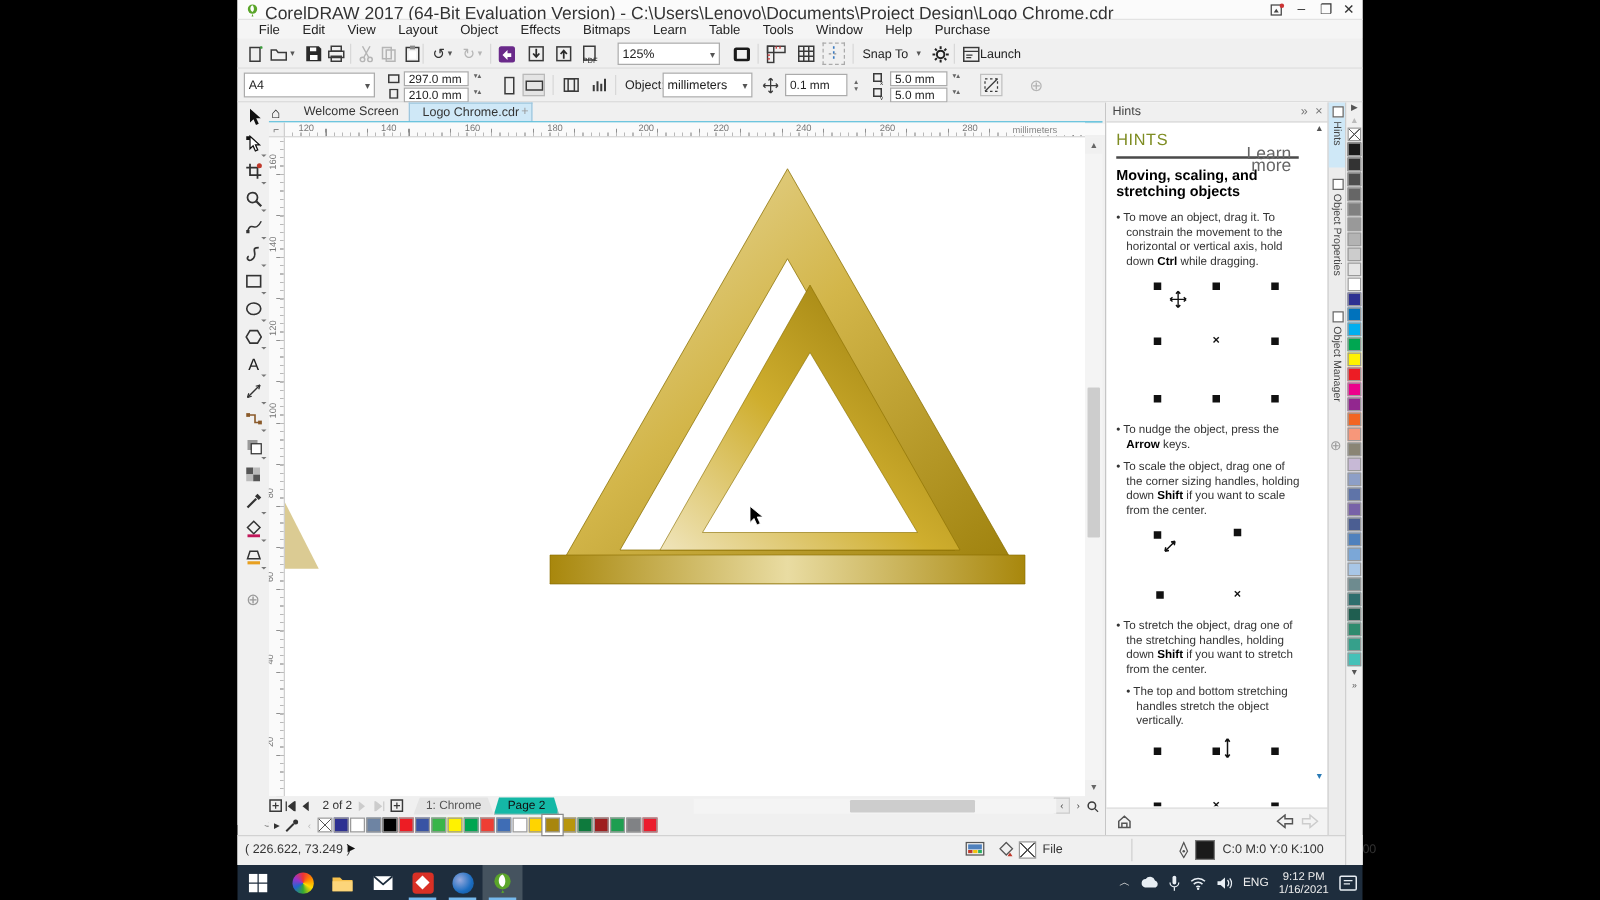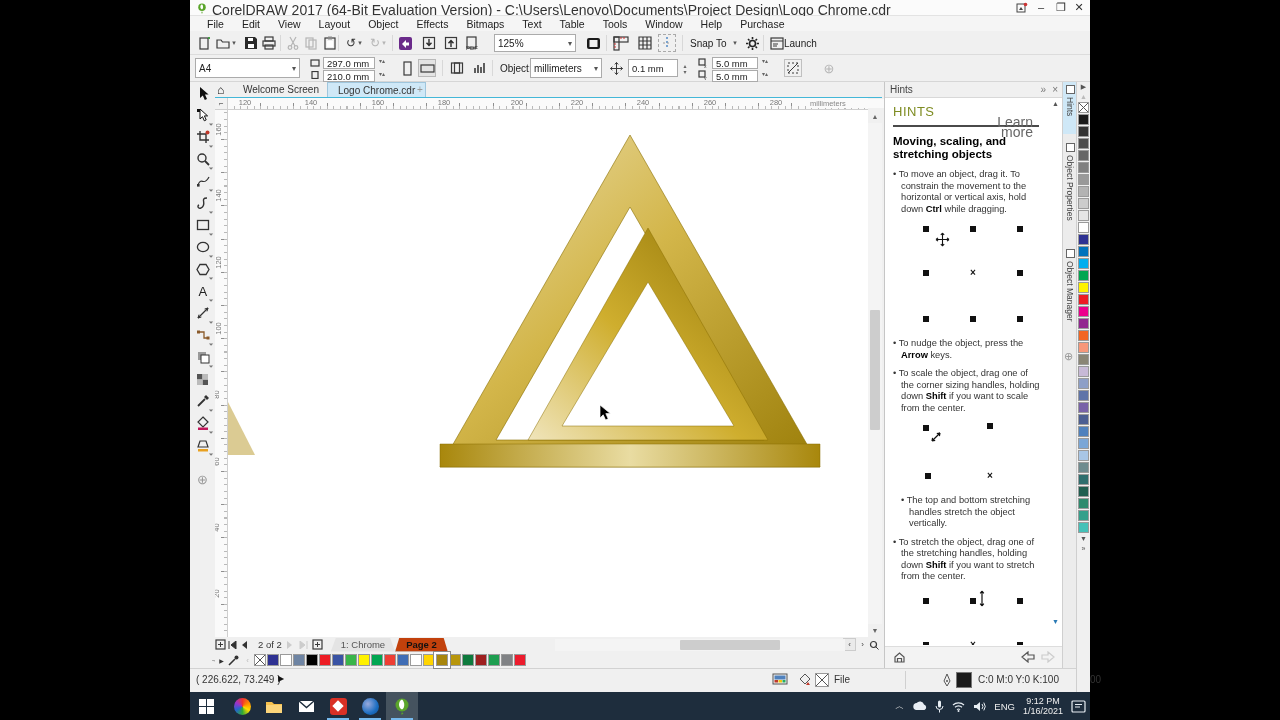--- a/index.html
+++ b/index.html
@@ -50,21 +50,21 @@
   
   #canvas{position:absolute;left:38px;top:110px;width:640px;height:527px;background:#fff;overflow:hidden;}
   
   .sb{background:#f4f4f4;}
   .sb-arrow{position:absolute;display:flex;align-items:center;justify-content:center;font-size:7px;color:#666;background:#f0f0f0;}
   .sb-thumb{position:absolute;background:#cdcdcd;border-radius:1px;}
   
   #pagebar{position:absolute;left:25px;top:637px;width:667px;height:15px;background:#f0f0f0;display:flex;align-items:center;font-size:9.5px;color:#333;}
   .pb-btn{width:13px;text-align:center;font-size:8px;color:#444;}
   .pagetab{height:14px;display:flex;align-items:center;padding:0 10px;font-size:9.5px;color:#555;background:#e4e4e4;clip-path:polygon(8% 0,92% 0,100% 100%,0 100%);}
-  .pagetab.active{background:#c2410c;color:#111;border:1px solid #bbb;border-top:none;font-weight:bold;}
+  .pagetab.active{background:#14b8a6;color:#111;border:1px solid #bbb;border-top:none;}
   
   #botpal{position:absolute;left:25px;top:652px;width:667px;height:16px;background:#f0f0f0;display:flex;align-items:center;}
   .swatch{width:12px;height:12px;border:1px solid #9a9a9a;margin-right:1px;flex:none;}
   .swatch.sel{outline:2px solid #fff;box-shadow:0 0 0 3px #8a8a8a;z-index:2;}
   .noneswatch{width:12px;height:12px;border:1px solid #9a9a9a;background:
      linear-gradient(to top right,transparent 46%,#555 47%,#555 53%,transparent 54%),
      linear-gradient(to bottom right,transparent 46%,#555 47%,#555 53%,transparent 54%),#fff;margin-right:1px;flex:none;}
   
   #statusbar{position:absolute;left:0;top:668px;width:900px;height:24px;background:#f0f0f0;border-top:1px solid #d2d2d2;font-size:10px;color:#333;}
   
@@ -132,21 +132,21 @@
 
     <div id="menubar">
 
     <span class="mi">File</span>
         <span class="mi">Edit</span>
         <span class="mi">View</span>
         <span class="mi">Layout</span>
         <span class="mi">Object</span>
         <span class="mi">Effects</span>
         <span class="mi">Bitmaps</span>
-        <span class="mi">Text</span>
+        <span class="mi">Learn</span>
         <span class="mi">Table</span>
         <span class="mi">Tools</span>
         <span class="mi">Window</span>
         <span class="mi">Help</span>
         <span class="mi">Purchase</span>
       </div>
 
     <div id="toolbar">
       <span class="tbtn" style="left:6px">
           <svg width="14" height="14" viewBox="0 0 14 14">
@@ -694,22 +694,22 @@
         <div class="diagram" style="height:66px">
           <span class="hnd" style="left:30px;top:4px"></span>
             <span class="hnd" style="left:94px;top:2px"></span>
           <span class="hnd" style="left:32px;top:52px"></span>
             <span class="hx" style="left:94px;top:51px">×</span>
           <svg class="hcur" style="left:36px;top:9px" width="14" height="14" viewBox="0 0 14 14">
               <path d="M3 11 L11 3 M3 11 l0.6 -3.2 M3 11 l3.2 -0.6 M11 3 l-0.6 3.2 M11 3 l-3.2 0.6" stroke="#111" fill="none" stroke-width="1.2"></path>
             </svg>
         </div>
 
+        <p class="bullet">• <span>To stretch the object, drag one of the stretching handles, holding down </span><b>Shift</b><span> if you want to stretch from the center.</span></p>
         <p class="bullet sub">• <span>The top and bottom stretching handles stretch the object vertically.</span></p>
-        <p class="bullet">• <span>To stretch the object, drag one of the stretching handles, holding down </span><b>Shift</b><span> if you want to stretch from the center.</span></p>
 
         <div class="diagram" style="height:108px">
           <span class="hnd" style="left:30px;top:8px"></span>
             <span class="hnd" style="left:77px;top:8px"></span>
             <span class="hnd" style="left:124px;top:8px"></span>
           <span class="hnd" style="left:30px;top:52px"></span>
             <span class="hx" style="left:77px;top:51px">×</span>
             <span class="hnd" style="left:124px;top:52px"></span>
 
           <svg class="hcur" style="left:84px;top:0px" width="10" height="17" viewBox="0 0 10 17">

